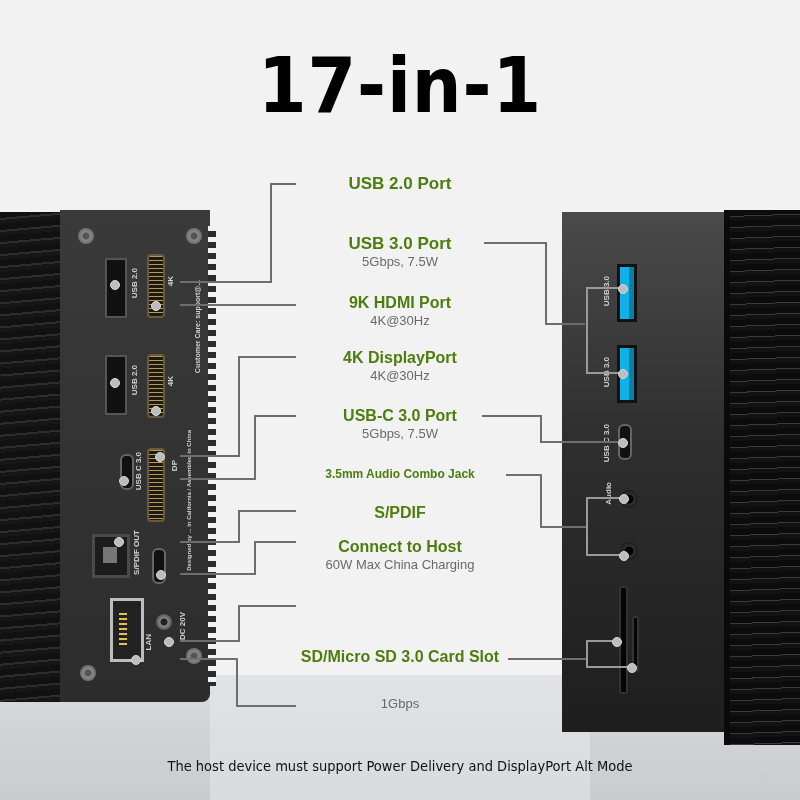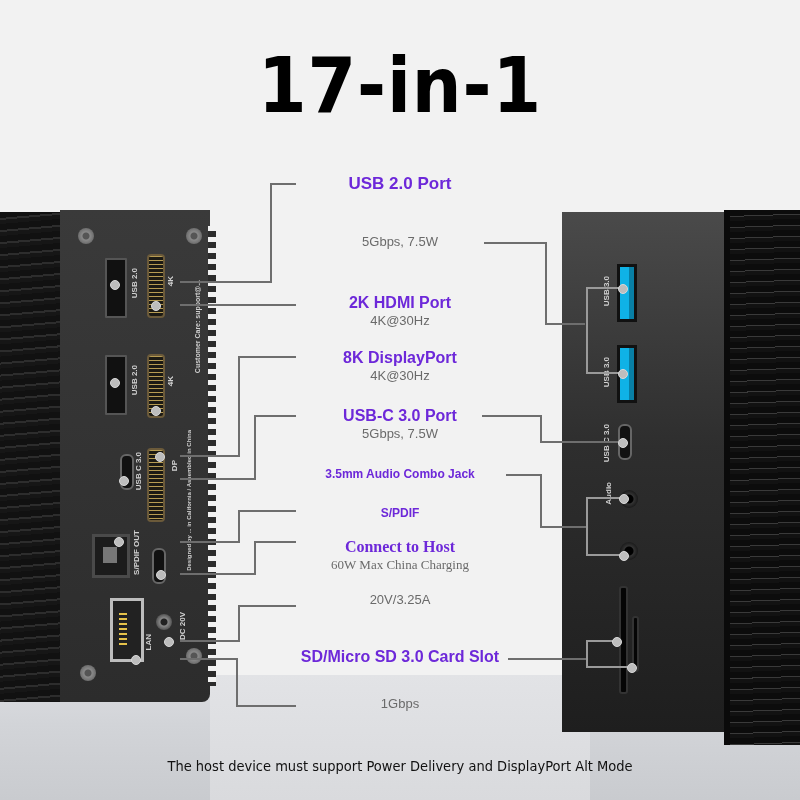--- a/index.html
+++ b/index.html
@@ -94,21 +94,21 @@
       width: 14px; height: 52px; background: #0fb2e6; border: 3px solid #111;
       box-shadow: inset -5px 0 0 #087fa5;
     }
     .jack {
       width: 18px; height: 18px; border-radius: 50%;
       background: radial-gradient(circle, #000 0 4px, #333 5px, #1a1a1a 9px);
     }
     .sdslot { width: 5px; background: #050505; border: 2px solid #333; border-radius: 3px; }
     
     .label { position: absolute; left: 260px; width: 280px; text-align: center; }
-    .label .main { font-weight: bold; font-size: 17px; color: #6d28d9; line-height: 20px; }
+    .label .main { font-weight: bold; font-size: 17px; color: #4d7c0f; line-height: 20px; }
     .label .sub { font-size: 13px; color: #6a6a6a; line-height: 15px; }
     .label .main.dejavu { font-family: "DejaVu Sans", sans-serif; font-weight: normal; font-size: 16px; }
     .footnote {
       position: absolute; left: 0; top: 758px; width: 800px; text-align: center;
       font-family: "DejaVu Sans", sans-serif; font-size: 14.5px; color: #111;
       transform: scaleX(0.9);
     }
   </style>
 </head>
 <body>
@@ -231,46 +231,46 @@
 <div class="dot" style="left:618px;top:438px;"></div>
 <div class="dot" style="left:619px;top:494px;"></div>
 <div class="dot" style="left:619px;top:551px;"></div>
 <div class="dot" style="left:612px;top:637px;"></div>
 <div class="dot" style="left:627px;top:663px;"></div>
 
 <div class="label" style="top:174px;">
   <div class="main">USB 2.0 Port</div>
 </div>
 <div class="label" style="top:234px;">
+  <div class="main">USB 3.0 Port</div>
   <div class="sub">5Gbps, 7.5W</div>
 </div>
 <div class="label" style="top:293px;">
-  <div class="main" style="font-size:16px;">2K HDMI Port</div>
+  <div class="main" style="font-size:16px;">9K HDMI Port</div>
   <div class="sub">4K@30Hz</div>
 </div>
 <div class="label" style="top:348px;">
-  <div class="main" style="font-size:16px;">8K DisplayPort</div>
+  <div class="main" style="font-size:16px;">4K DisplayPort</div>
   <div class="sub">4K@30Hz</div>
 </div>
 <div class="label" style="top:406px;">
   <div class="main" style="font-size:16px;">USB-C 3.0 Port</div>
   <div class="sub">5Gbps, 7.5W</div>
 </div>
 <div class="label" style="top:464px;">
   <div class="main" style="font-size:12px;">3.5mm Audio Combo Jack</div>
 </div>
 <div class="label" style="top:503px;">
-  <div class="main" style="font-size:12px;">S/PDIF</div>
-</div>
-<div class="label" style="top:537px;font-family:Liberation Serif, serif;">
+  <div class="main" style="font-size:16px;">S/PDIF</div>
+</div>
+<div class="label" style="top:537px;">
   <div class="main" style="font-size:16px;">Connect to Host</div>
   <div class="sub">60W Max China Charging</div>
 </div>
 <div class="label" style="top:592px;">
-  <div class="sub">20V/3.25A</div>
 </div>
 <div class="label" style="top:647px;">
   <div class="main" style="font-size:16px;">SD/Micro SD 3.0 Card Slot</div>
 </div>
 <div class="label" style="top:696px;">
   <div class="sub">1Gbps</div>
 </div>
 
 <div class="footnote">The host device must support Power Delivery and DisplayPort Alt Mode</div>
 

